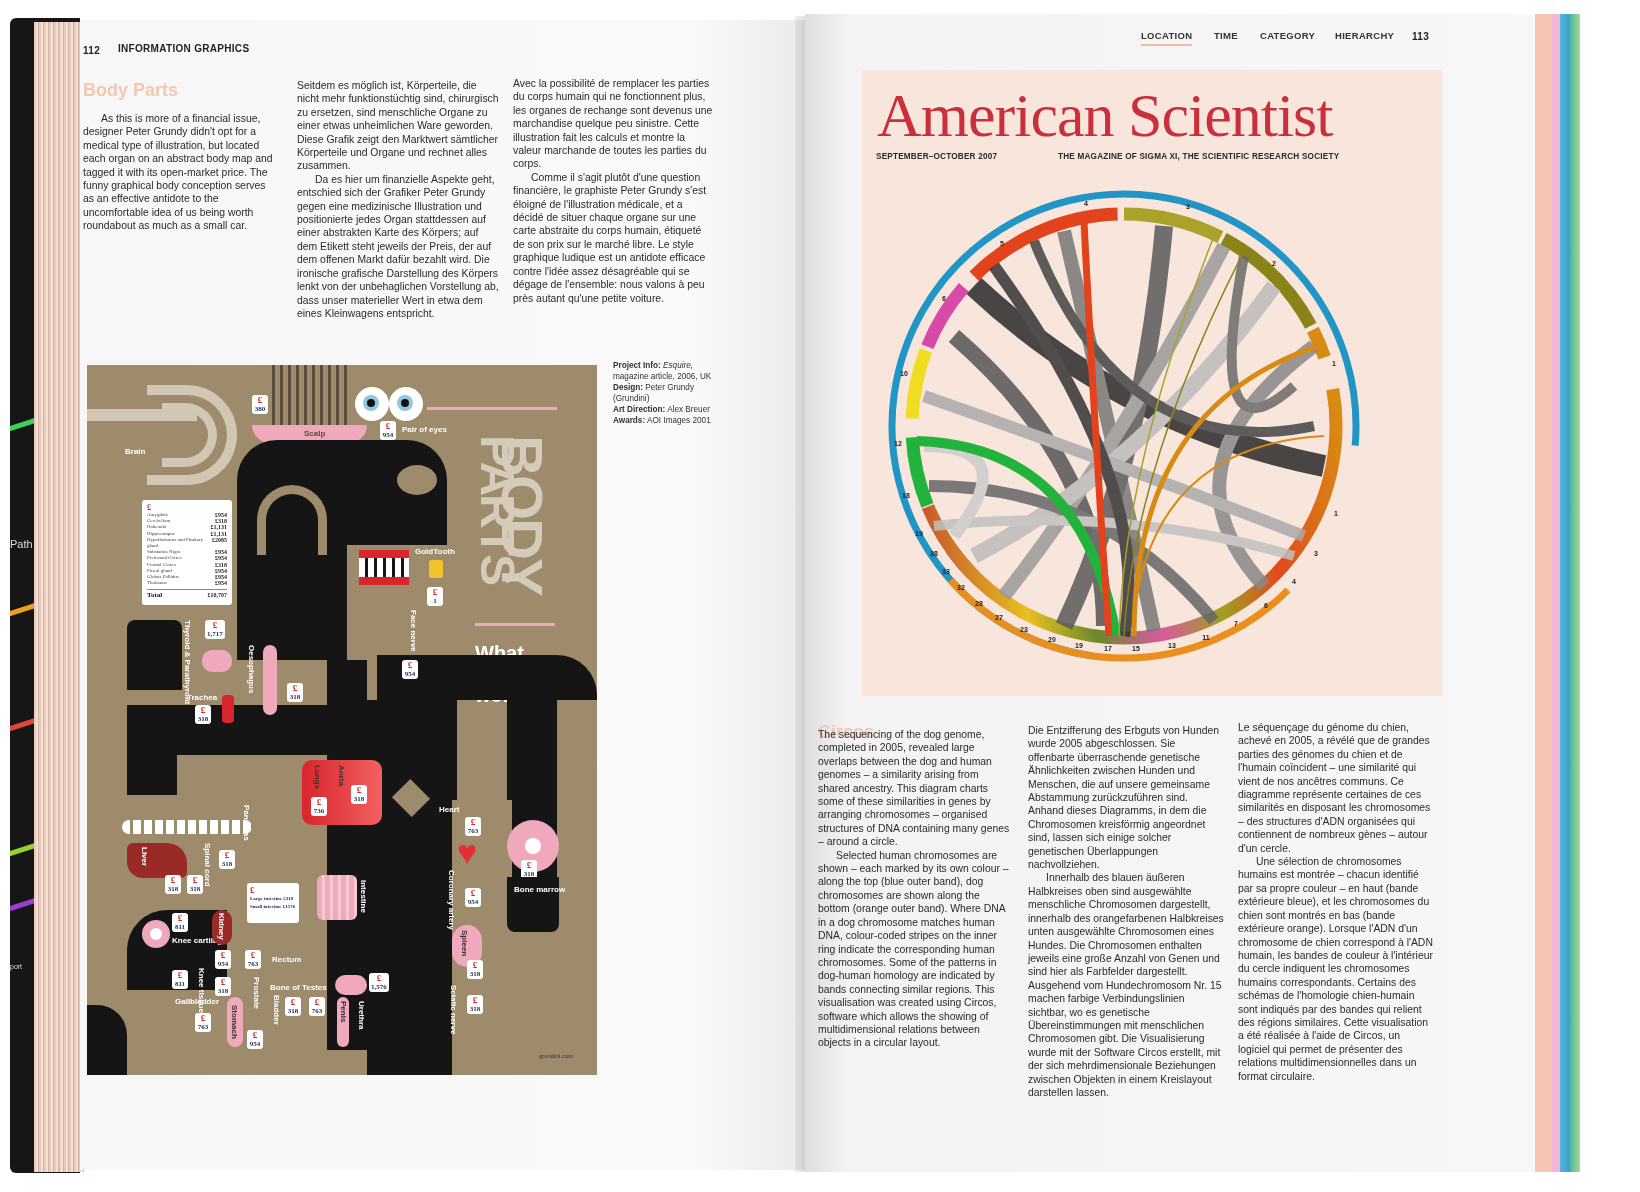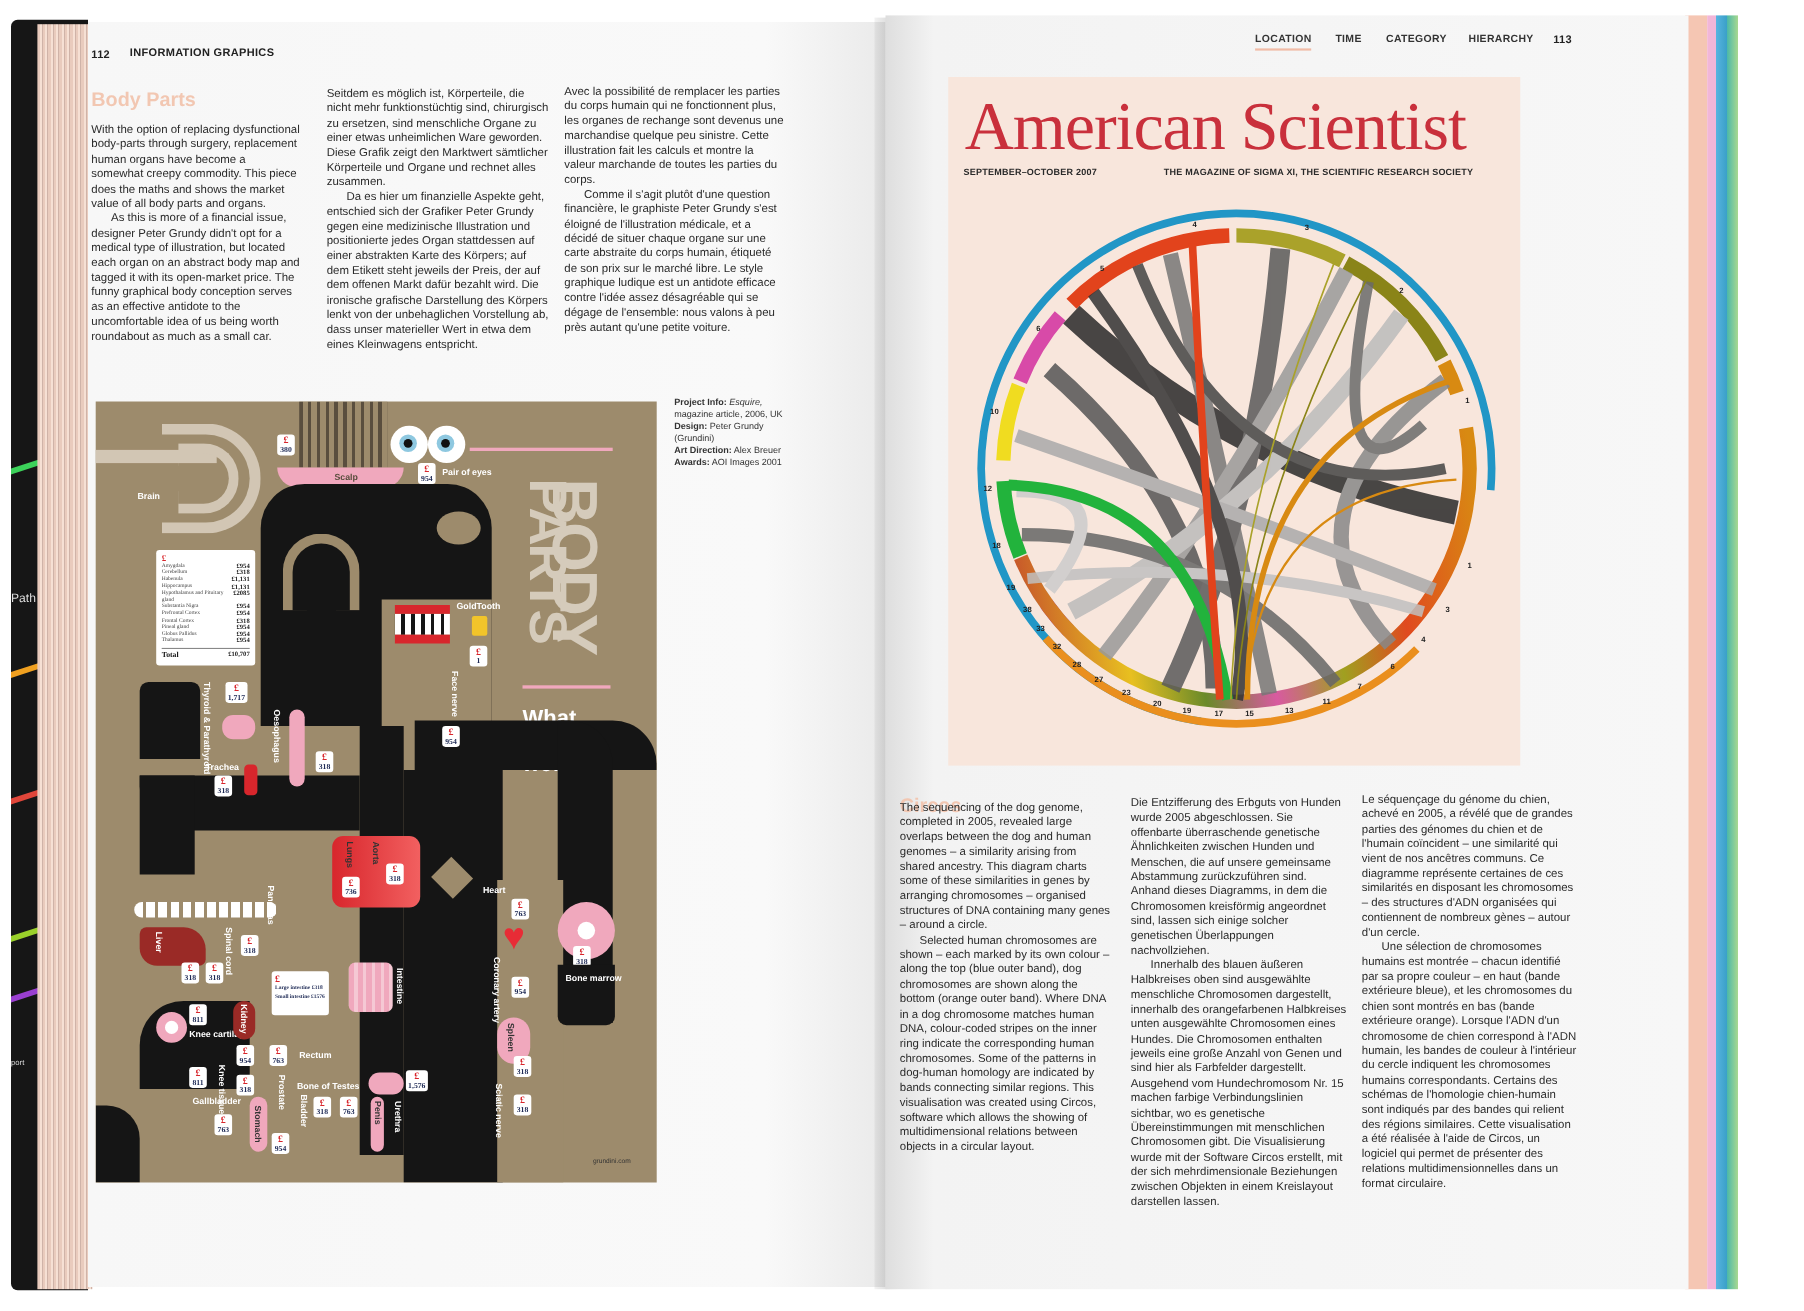--- a/index.html
+++ b/index.html
@@ -32,21 +32,21 @@
 .tag{position:absolute;background:#fff;border-radius:3px;font-family:"Liberation Serif",serif;font-weight:bold;font-size:7px;color:#1e2a55;text-align:center;line-height:8px;padding:1px 2px;min-width:16px}
 .tag .pound{color:#d8262c;font-size:9px;display:block;line-height:9px}
 .vtxt{position:absolute;writing-mode:vertical-rl;color:#fff;font-weight:bold;font-size:8px;white-space:nowrap}
 .bigtitle{position:absolute;writing-mode:vertical-rl;font-weight:900;font-size:58px;color:#d5cbbb;line-height:50px;letter-spacing:-2px}
 .worth{position:absolute;left:388px;top:278px;color:#fff;font-weight:900;font-size:20px;line-height:21px}
 .pricelist{position:absolute;left:55px;top:135px;width:90px;height:105px;background:#fff;border-radius:3px;font-family:"Liberation Serif",serif;font-size:5px;color:#444;padding:3px 5px}
 .pricelist .row{display:flex;justify-content:space-between;line-height:6.2px}
 .pricelist .row span:last-child{font-weight:bold;color:#222;font-size:6px}
 .pricelist .tot{border-top:1px solid #888;margin-top:3px;padding-top:2px;font-weight:bold;font-size:7px;color:#111}
 
-.mag{position:absolute;left:862px;top:70px;width:520px;height:626px;background:#f8e6dc}
+.mag{position:absolute;left:862px;top:70px;width:580px;height:626px;background:#f8e6dc}
 .mag-title{position:absolute;left:15px;top:10px;font-family:"Liberation Serif",serif;font-size:62px;color:#c9303c;letter-spacing:-1px;white-space:nowrap}
 .mag-sub{position:absolute;top:82px;font-weight:bold;font-size:8.2px;color:#2a2a2a;letter-spacing:0.2px}
 </style>
 </head>
 <body>
 
 <div class="stage">
 
   <div class="cover-left">
     <div class="stripe" style="left:-20px;top:400px;background:#3cd25a"></div>
@@ -64,21 +64,20 @@
   <div class="edge-stack" style="left:1552px;width:8px;background:#f2b6d8"></div>
   <div class="edge-stack" style="left:1560px;width:10px;background:linear-gradient(90deg,#58b4e0,#3aa0c8)"></div>
   <div class="edge-stack" style="left:1570px;width:10px;background:linear-gradient(90deg,#4cb8a8,#a8d890)"></div>
 
   <div class="page-left"></div>
   <div class="running-head" style="left:83px;top:45px">112</div>
   <div class="running-head" style="left:118px;top:43px">INFORMATION GRAPHICS</div>
   <div class="section-title" style="left:83px;top:80px">Body Parts</div>
 
   <div class="body-text" style="left:83px;top:112px;width:190px">
-    <p>With the option of replacing dysfunctional body-parts through surgery, replacement human organs have become a somewhat creepy commodity. This piece does the maths and shows the market value of all body parts and organs.</p>
     <p class="indent">As this is more of a financial issue, designer Peter Grundy didn't opt for a medical type of illustration, but located each organ on an abstract body map and tagged it with its open-market price. The funny graphical body conception serves as an effective antidote to the uncomfortable idea of us being worth roundabout as much as a small car.</p>
   </div>
   <div class="body-text" style="left:297px;top:79px;width:203px">
     <p>Seitdem es möglich ist, Körperteile, die nicht mehr funktionstüchtig sind, chirurgisch zu ersetzen, sind menschliche Organe zu einer etwas unheimlichen Ware geworden. Diese Grafik zeigt den Marktwert sämtlicher Körperteile und Organe und rechnet alles zusammen.</p>
     <p class="indent">Da es hier um finanzielle Aspekte geht, entschied sich der Grafiker Peter Grundy gegen eine medizinische Illustration und positionierte jedes Organ stattdessen auf einer abstrakten Karte des Körpers; auf dem Etikett steht jeweils der Preis, der auf dem offenen Markt dafür bezahlt wird. Die ironische grafische Darstellung des Körpers lenkt von der unbehaglichen Vorstellung ab, dass unser materieller Wert in etwa dem eines Kleinwagens entspricht.</p>
   </div>
   <div class="body-text" style="left:513px;top:77px;width:200px">
     <p>Avec la possibilité de remplacer les parties du corps humain qui ne fonctionnent plus, les organes de rechange sont devenus une marchandise quelque peu sinistre. Cette illustration fait les calculs et montre la valeur marchande de toutes les parties du corps.</p>
     <p class="indent">Comme il s'agit plutôt d'une question financière, le graphiste Peter Grundy s'est éloigné de l'illustration médicale, et a décidé de situer chaque organe sur une carte abstraite du corps humain, étiqueté de son prix sur le marché libre. Le style graphique ludique est un antidote efficace contre l'idée assez désagréable qui se dégage de l'ensemble: nous valons à peu près autant qu'une petite voiture.</p>
   </div>

